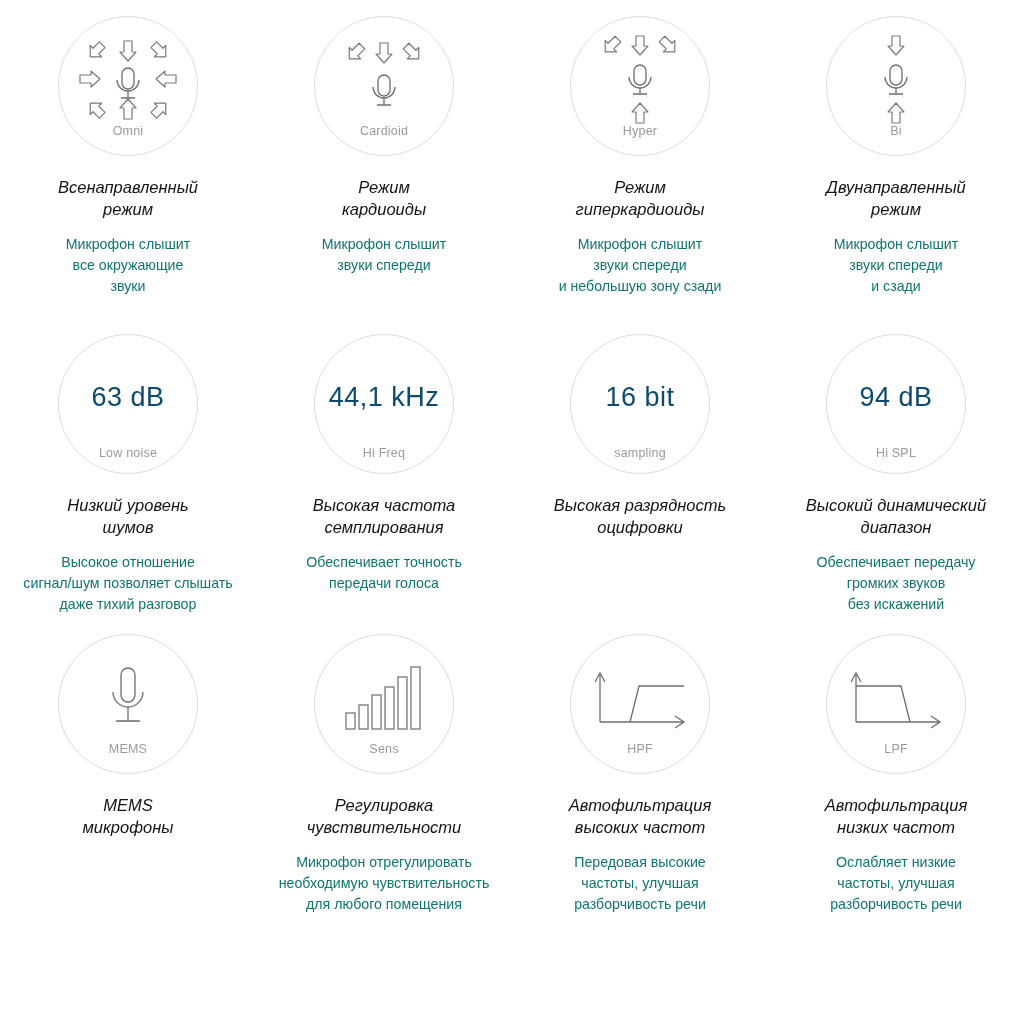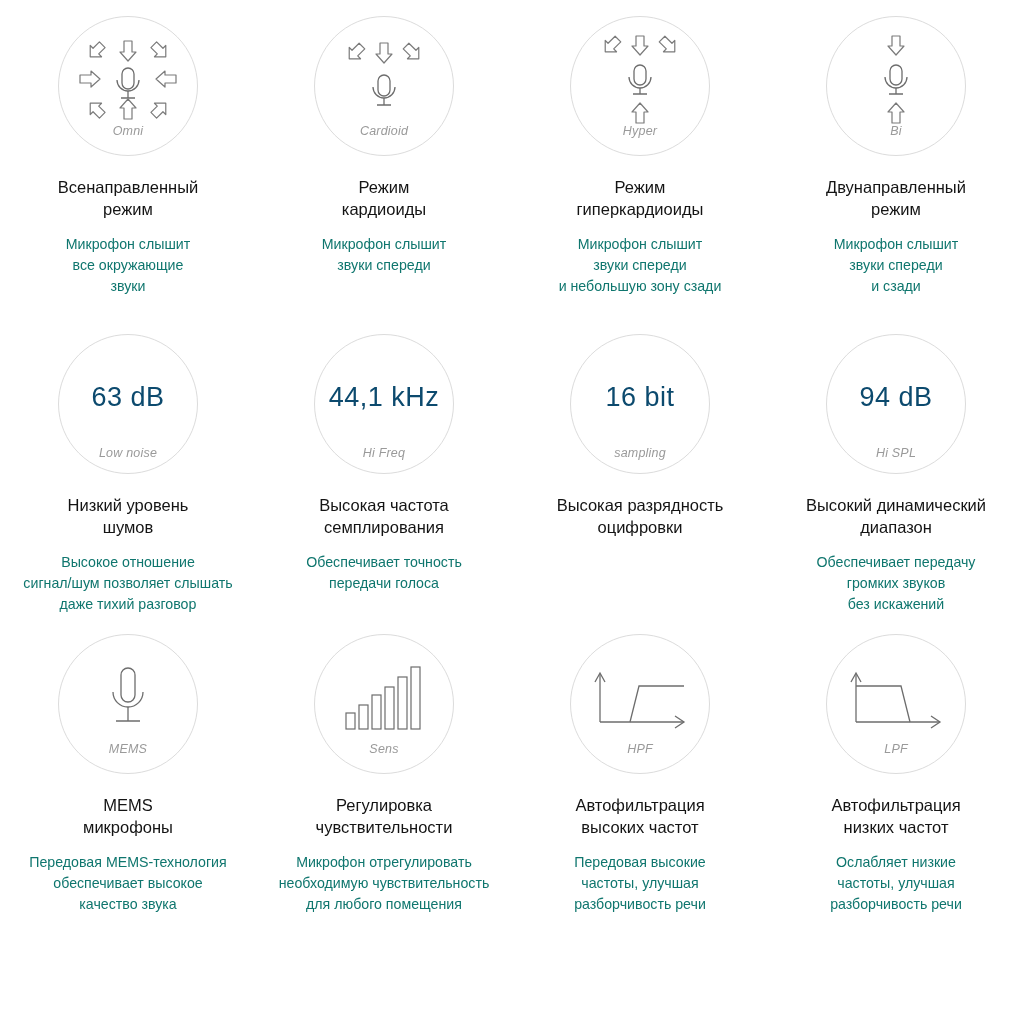--- a/index.html
+++ b/index.html
@@ -65,32 +65,32 @@
     height: 86px;
     margin-top: 6px;
   }
   .circle-sub {
     font-size: 12.5px;
     color: #9a9a9a;
     font-weight: 400;
     letter-spacing: 0.2px;
     margin-top: 2px;
     line-height: 1;
-    font-style: italic;
   }
   .circle-sub.low { margin-top: 6px; }
 
   .title {
     margin-top: 20px;
     font-size: 16.5px;
     line-height: 22px;
     text-align: center;
     color: #141414;
     max-width: 240px;
     white-space: pre-line;
+    font-style: italic;
   }
   .desc {
     margin-top: 14px;
     font-size: 14.2px;
     line-height: 21px;
     text-align: center;
     color: #0f766e;
     max-width: 250px;
     white-space: pre-line;
   }
@@ -265,23 +265,20 @@
           <svg width="60" height="72" viewBox="0 0 60 72">
             <rect class="ln" x="23" y="6" width="14" height="34" rx="7"></rect>
             <path class="ln" d="M15 30 a15 15 0 0 0 30 0"></path>
             <path class="ln" d="M30 45 v14 M18 59 h24"></path>
           </svg>
         </div>
         <div class="circle-sub">MEMS</div>
       </div>
       <div class="title">MEMS
 микрофоны</div>
-      <div class="desc">Передовая MEMS-технология
-обеспечивает высокое
-качество звука</div>
     </div>
 
     <div class="cell">
       <div class="circle">
         <div class="circle-art">
           <svg width="84" height="70" viewBox="0 0 84 70">
             <rect class="bar" x="4" y="50" width="9" height="16"></rect>
             <rect class="bar" x="17" y="42" width="9" height="24"></rect>
             <rect class="bar" x="30" y="32" width="9" height="34"></rect>
             <rect class="bar" x="43" y="24" width="9" height="42"></rect>

